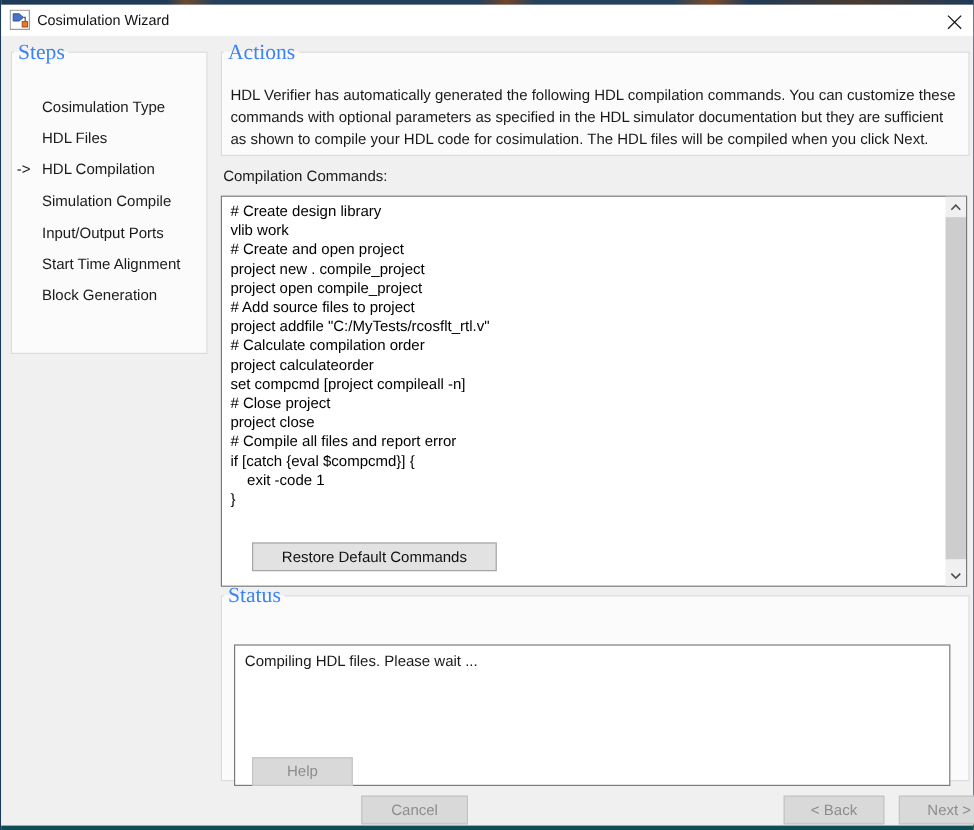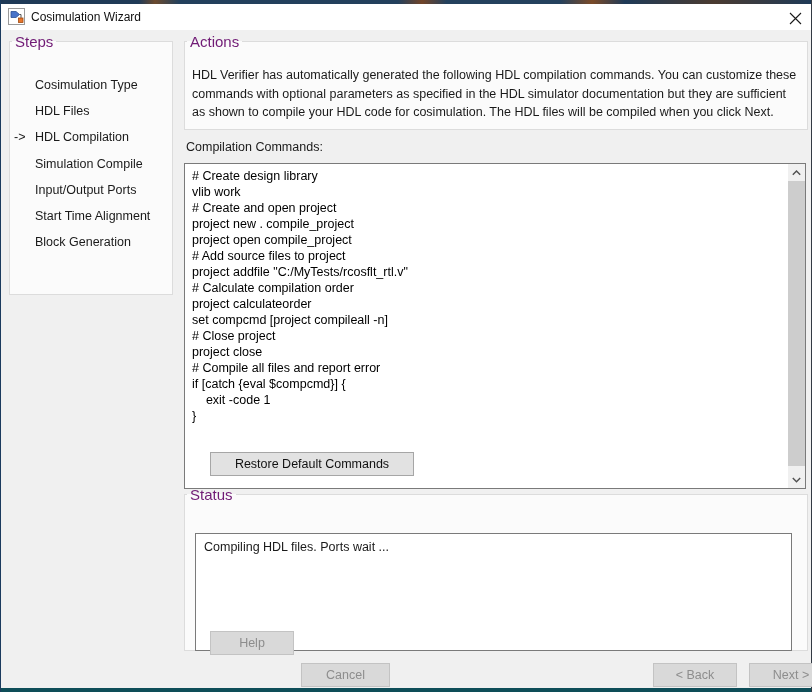--- a/index.html
+++ b/index.html
@@ -42,21 +42,21 @@
   .content-bg {
     position: absolute; top: 30px; left: 0; right: 0; bottom: 4px;
     background: #f0f0f0;
   }
   fieldset.groupbox {
     position: absolute; margin: 0; padding: 0; min-width: 0;
     border: 1px solid #dcdcdc; background: #fbfbfb;
   }
   fieldset.groupbox legend {
     padding: 0 3px; margin-left: 2px;
-    font-size: 15px; color: #701a75;
+    font-size: 18px; color: #3b82f6; font-family: Liberation Serif, serif;
   }
   .steps-box   { left: 8px;   top: 33px;  width: 164px; height: 262px; }
   .actions-box { left: 183px; top: 33px;  width: 624px; height: 97px; }
   .status-box  { left: 183px; top: 486px; width: 624px; height: 165px; }
 
   .steps-list { position: absolute; left: 4px; top: 22px; right: 16px; }
   .step-item {
     display: flex; align-items: center; height: 26.2px;
     font-size: 12.5px; color: #1a1a1a; white-space: nowrap;
   }
@@ -216,21 +216,21 @@
         </svg>
       </div>
     </div>
   </div>
 
   <button class="btn restore-btn">Restore Default Commands</button>
 
   <fieldset class="groupbox status-box">
     <legend>Status</legend>
     <div class="status-field">
-      <span>Compiling HDL files. Ports wait ...</span>
+      <span>Compiling HDL files. Please wait ...</span>
     </div>
   </fieldset>
 
   <button class="btn disabled help-btn" disabled="">Help</button>
   <button class="btn disabled cancel-btn" disabled="">Cancel</button>
   <button class="btn disabled back-btn" disabled="">&lt; Back</button>
   <button class="btn disabled next-btn" disabled="">Next &gt;</button>
 
   <div class="frame-bottom"></div>
 </div>

